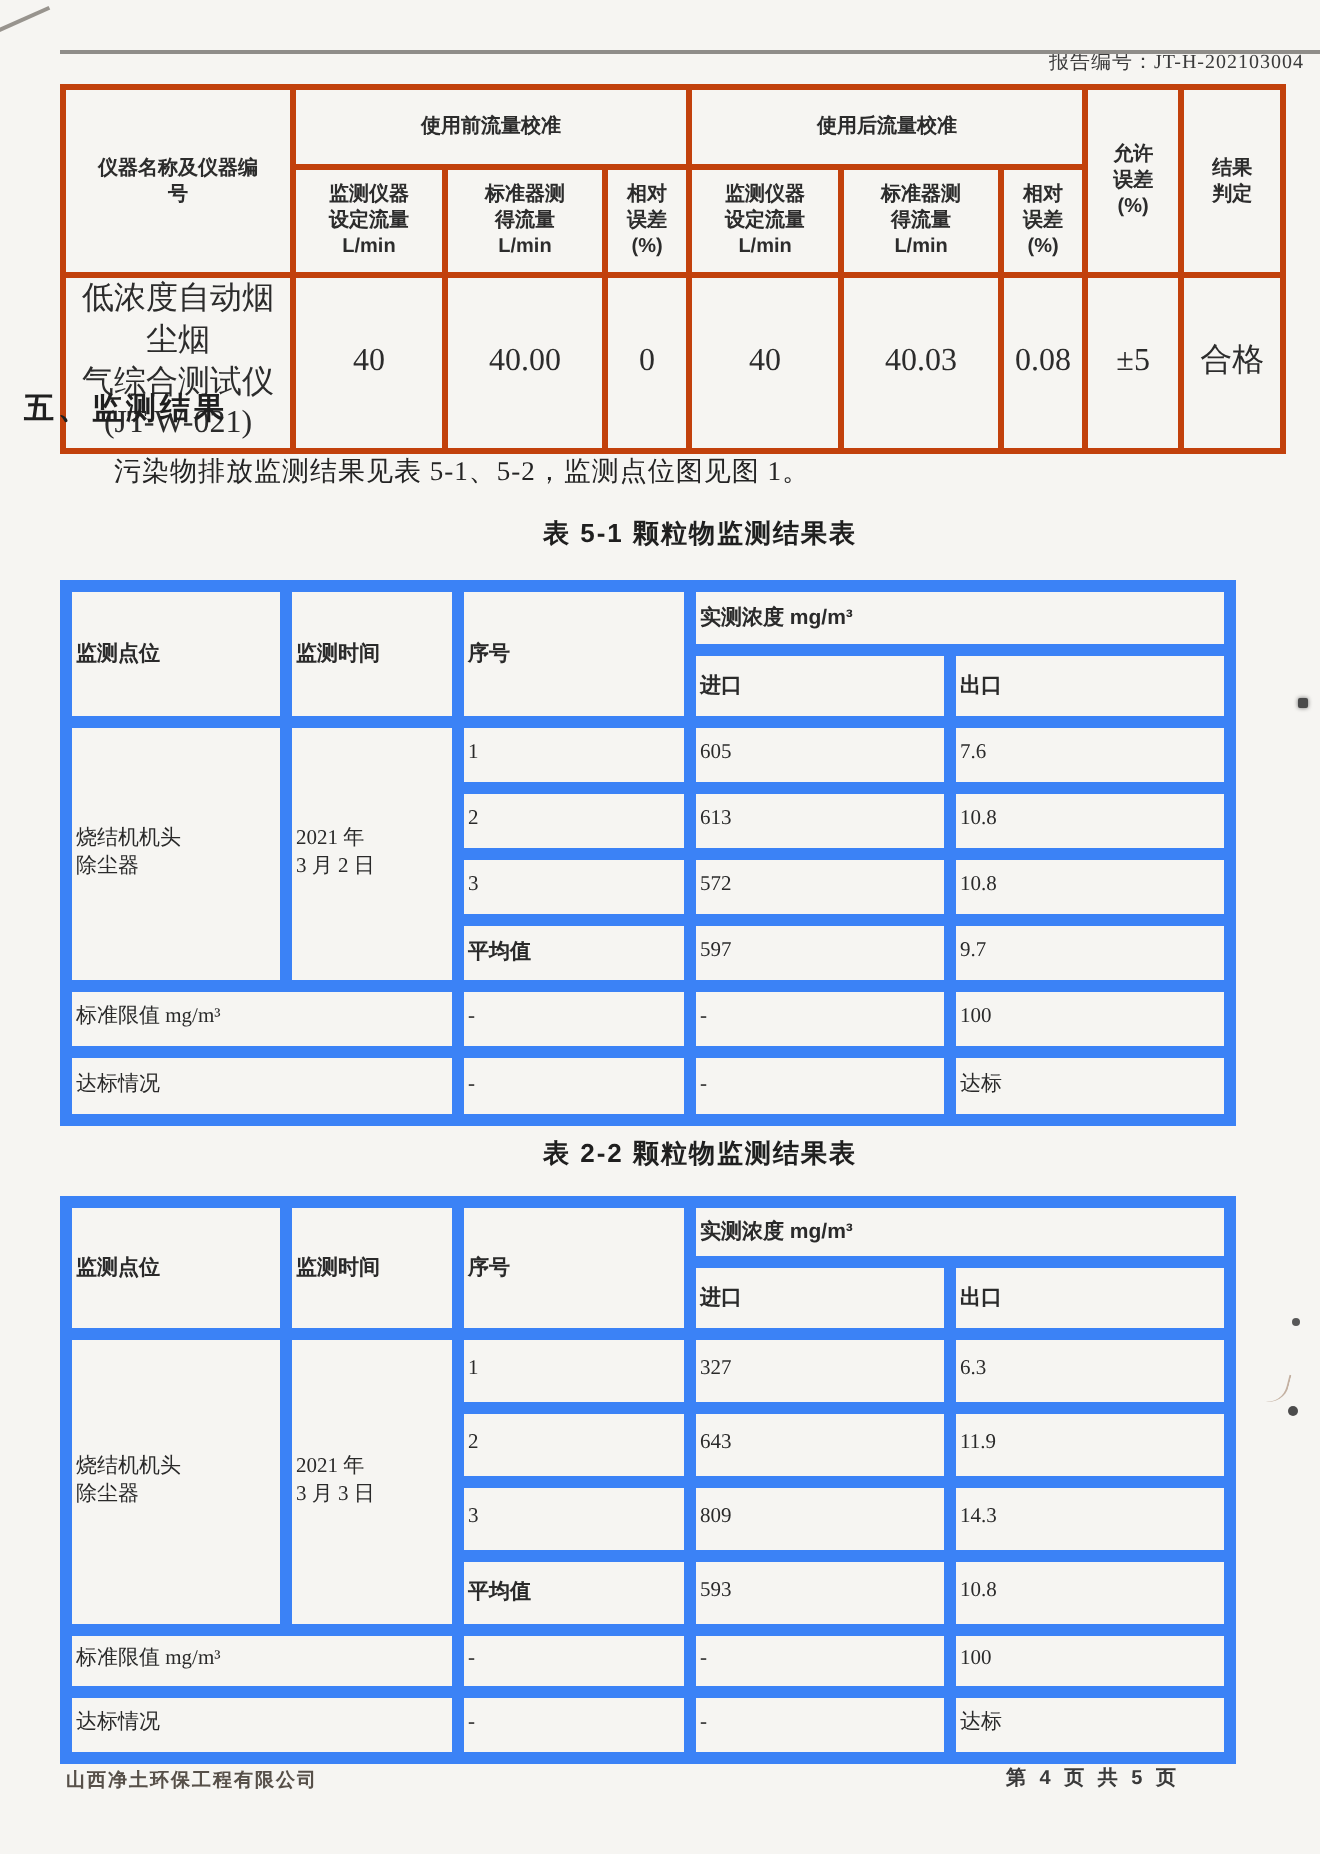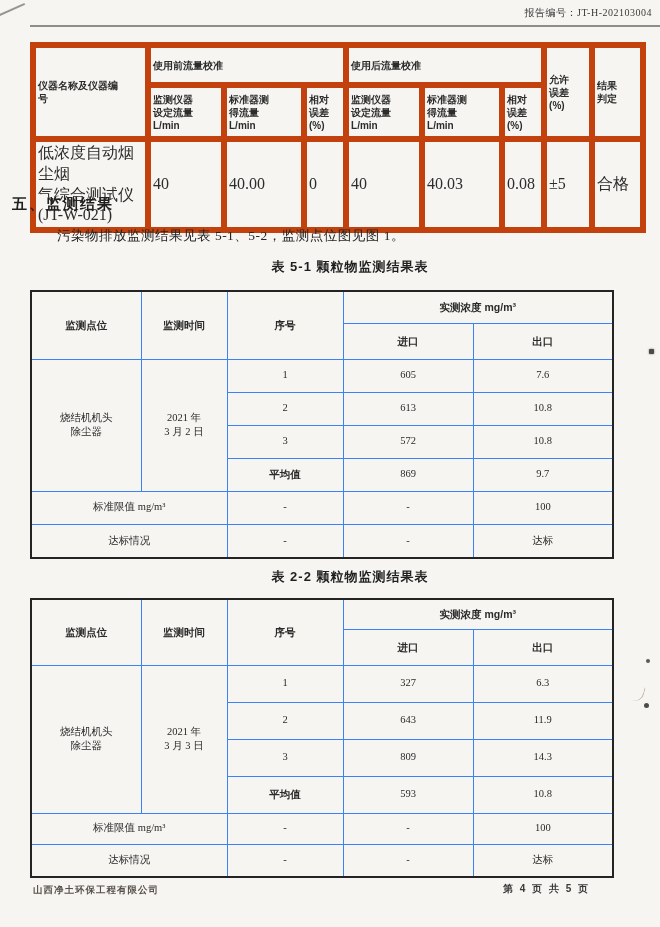--- a/index.html
+++ b/index.html
@@ -2,40 +2,40 @@
 <html><head>
 <meta charset="utf-8">
 <style>
   html,body{margin:0;padding:0;background:#e8e7e4;}
   .page{
     position:relative;width:660px;height:927px;margin:0 auto;
     background:#f6f5f2;overflow:hidden;
     font-family:"Liberation Serif","DejaVu Serif",serif;color:#262626;
   }
   
-  .report-no{position:absolute;top:6px;right:8px;font-size:10px;letter-spacing:.5px;color:#3a3a3a;}
+  .report-no{position:absolute;top:24px;right:8px;font-size:10px;letter-spacing:.5px;color:#3a3a3a;}
   .header-rule{position:absolute;top:25px;left:30px;width:630px;height:2px;background:#8f8d89;}
   
   table{border-collapse:collapse;table-layout:fixed;}
   .cal{position:absolute;left:30px;top:42px;width:610px;border:2px solid #232323;}
-  .cal td{border:6px solid #c2410c;vertical-align:middle;
+  .cal td{border:3px solid #c2410c;text-align:center;vertical-align:middle;
     font-size:10px;line-height:1.3;padding:1px 2px;
     font-family:"Liberation Sans","DejaVu Sans",sans-serif;font-weight:bold;color:#2c2c2c;margin-left:19px;}
   .cal tr.data td{font-family:"Liberation Serif","DejaVu Serif",serif;font-weight:normal;font-size:16px;}
   .cal tr.r1{height:40px;} .cal tr.r2{height:54px;} .cal tr.data{height:44px;}
   
   .sec-heading{position:absolute;left:12px;top:195px;font-size:15px;font-weight:bold;
     font-family:"Liberation Sans","DejaVu Sans",sans-serif;letter-spacing:2px;color:#1f1f1f;}
   .paragraph{position:absolute;left:57px;top:227px;font-size:13.5px;letter-spacing:.5px;color:#242424;}
   .tbl-caption{position:absolute;left:40px;width:620px;text-align:center;font-size:13px;font-weight:bold;
     font-family:"Liberation Sans","DejaVu Sans",sans-serif;color:#1f1f1f;letter-spacing:1px;}
   .cap51{top:258px;} .cap52{top:568px;}
   
   .res{position:absolute;left:30px;width:582px;border:2px solid #232323;}
-  .res td{border:1px solid #3b82f6;text-align:center;vertical-align:middle;
+  .res td{border:6px solid #3b82f6;text-align:left;vertical-align:middle;
     font-size:10.5px;line-height:1.35;padding:1px 2px;color:#2a2a2a;}
   .res td.hd{font-family:"Liberation Sans","DejaVu Sans",sans-serif;font-weight:bold;font-size:10.5px;}
   .t51{top:290px;} .t52{top:598px;}
   .t51 tr.h1{height:32px;} .t51 tr.h2{height:36px;} .t51 tr.d{height:33px;}
   .t51 tr.lim{height:33px;} .t51 tr.att{height:34px;}
   .t52 tr.h1{height:30px;} .t52 tr.h2{height:36px;} .t52 tr.d{height:37px;}
   .t52 tr.lim{height:31px;} .t52 tr.att{height:33px;}
   
   .footer-company{position:absolute;left:33px;top:884px;font-size:9.5px;color:#575049;letter-spacing:1px;font-weight:bold;}
   .footer-page{position:absolute;left:503px;top:882px;font-size:10px;color:#3a3a3a;letter-spacing:2px;
@@ -179,21 +179,21 @@
       <td>613</td>
       <td>10.8</td>
     </tr>
     <tr class="d">
       <td>3</td>
       <td>572</td>
       <td>10.8</td>
     </tr>
     <tr class="d">
       <td class="hd">平均值</td>
-      <td>869</td>
+      <td>597</td>
       <td>9.7</td>
     </tr>
     <tr class="lim">
       <td colspan="2">标准限值 mg/m³</td>
       <td>-</td>
       <td>-</td>
       <td>100</td>
     </tr>
     <tr class="att">
       <td colspan="2">达标情况</td>

